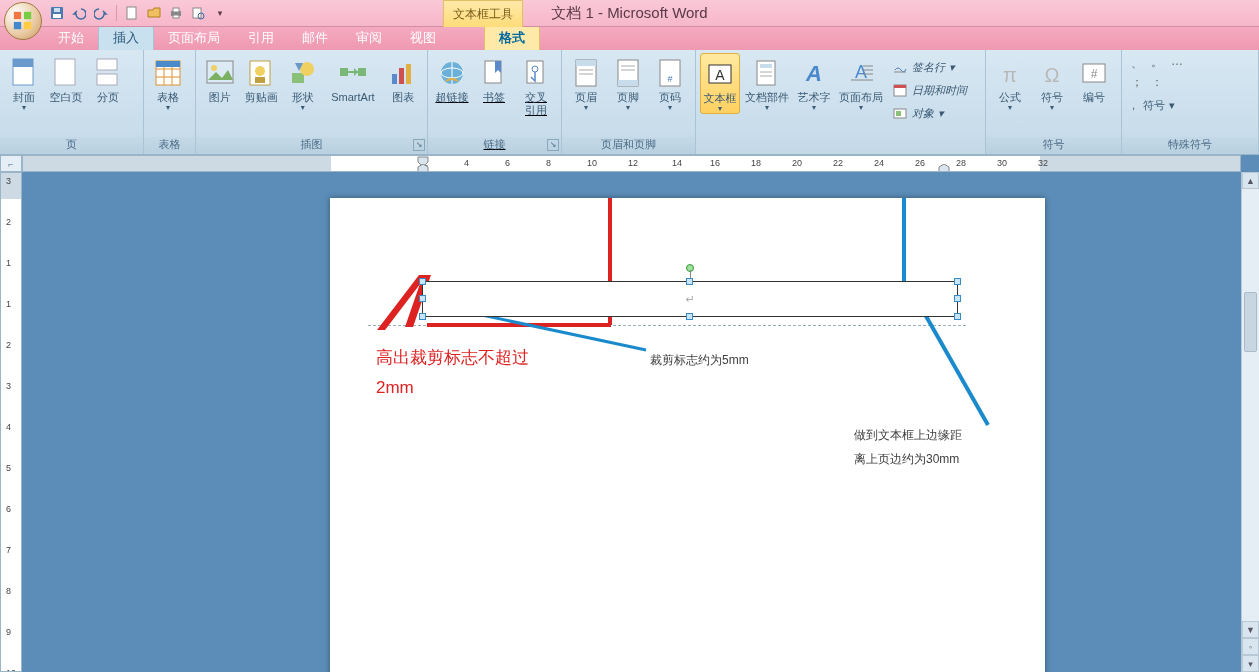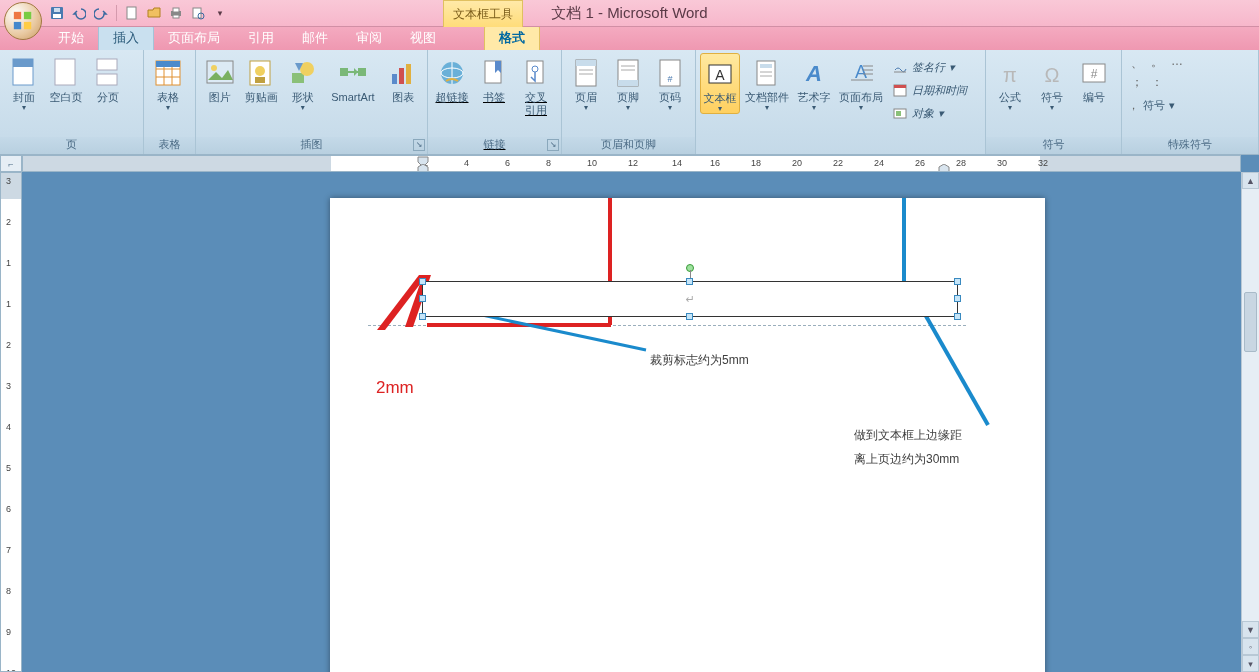--- a/index.html
+++ b/index.html
@@ -542,20 +542,21 @@
         <div class="handle" style="left:-4px; top:-4px;"></div>
         <div class="handle" style="left:50%; margin-left:-4px; top:-4px;"></div>
         <div class="handle" style="right:-4px; top:-4px;"></div>
         <div class="handle" style="left:-4px; top:50%; margin-top:-4px;"></div>
         <div class="handle" style="right:-4px; top:50%; margin-top:-4px;"></div>
         <div class="handle" style="left:-4px; bottom:-4px;"></div>
         <div class="handle" style="left:50%; margin-left:-4px; bottom:-4px;"></div>
         <div class="handle" style="right:-4px; bottom:-4px;"></div>
       </div>
 
+      <div class="anno-red" style="left:46px; top:148px;">高出裁剪标志不超过</div>
       <div class="anno-red" style="left:46px; top:178px;">2mm</div>
       <div class="anno-blue" style="left:320px; top:150px;">裁剪标志约为5mm</div>
       <div class="anno-blue" style="left:524px; top:225px; white-space:pre-line;">做到文本框上边缘距
 离上页边约为30mm</div>
 
     </div>
   </div>
 </div>
 
 </body></html>

